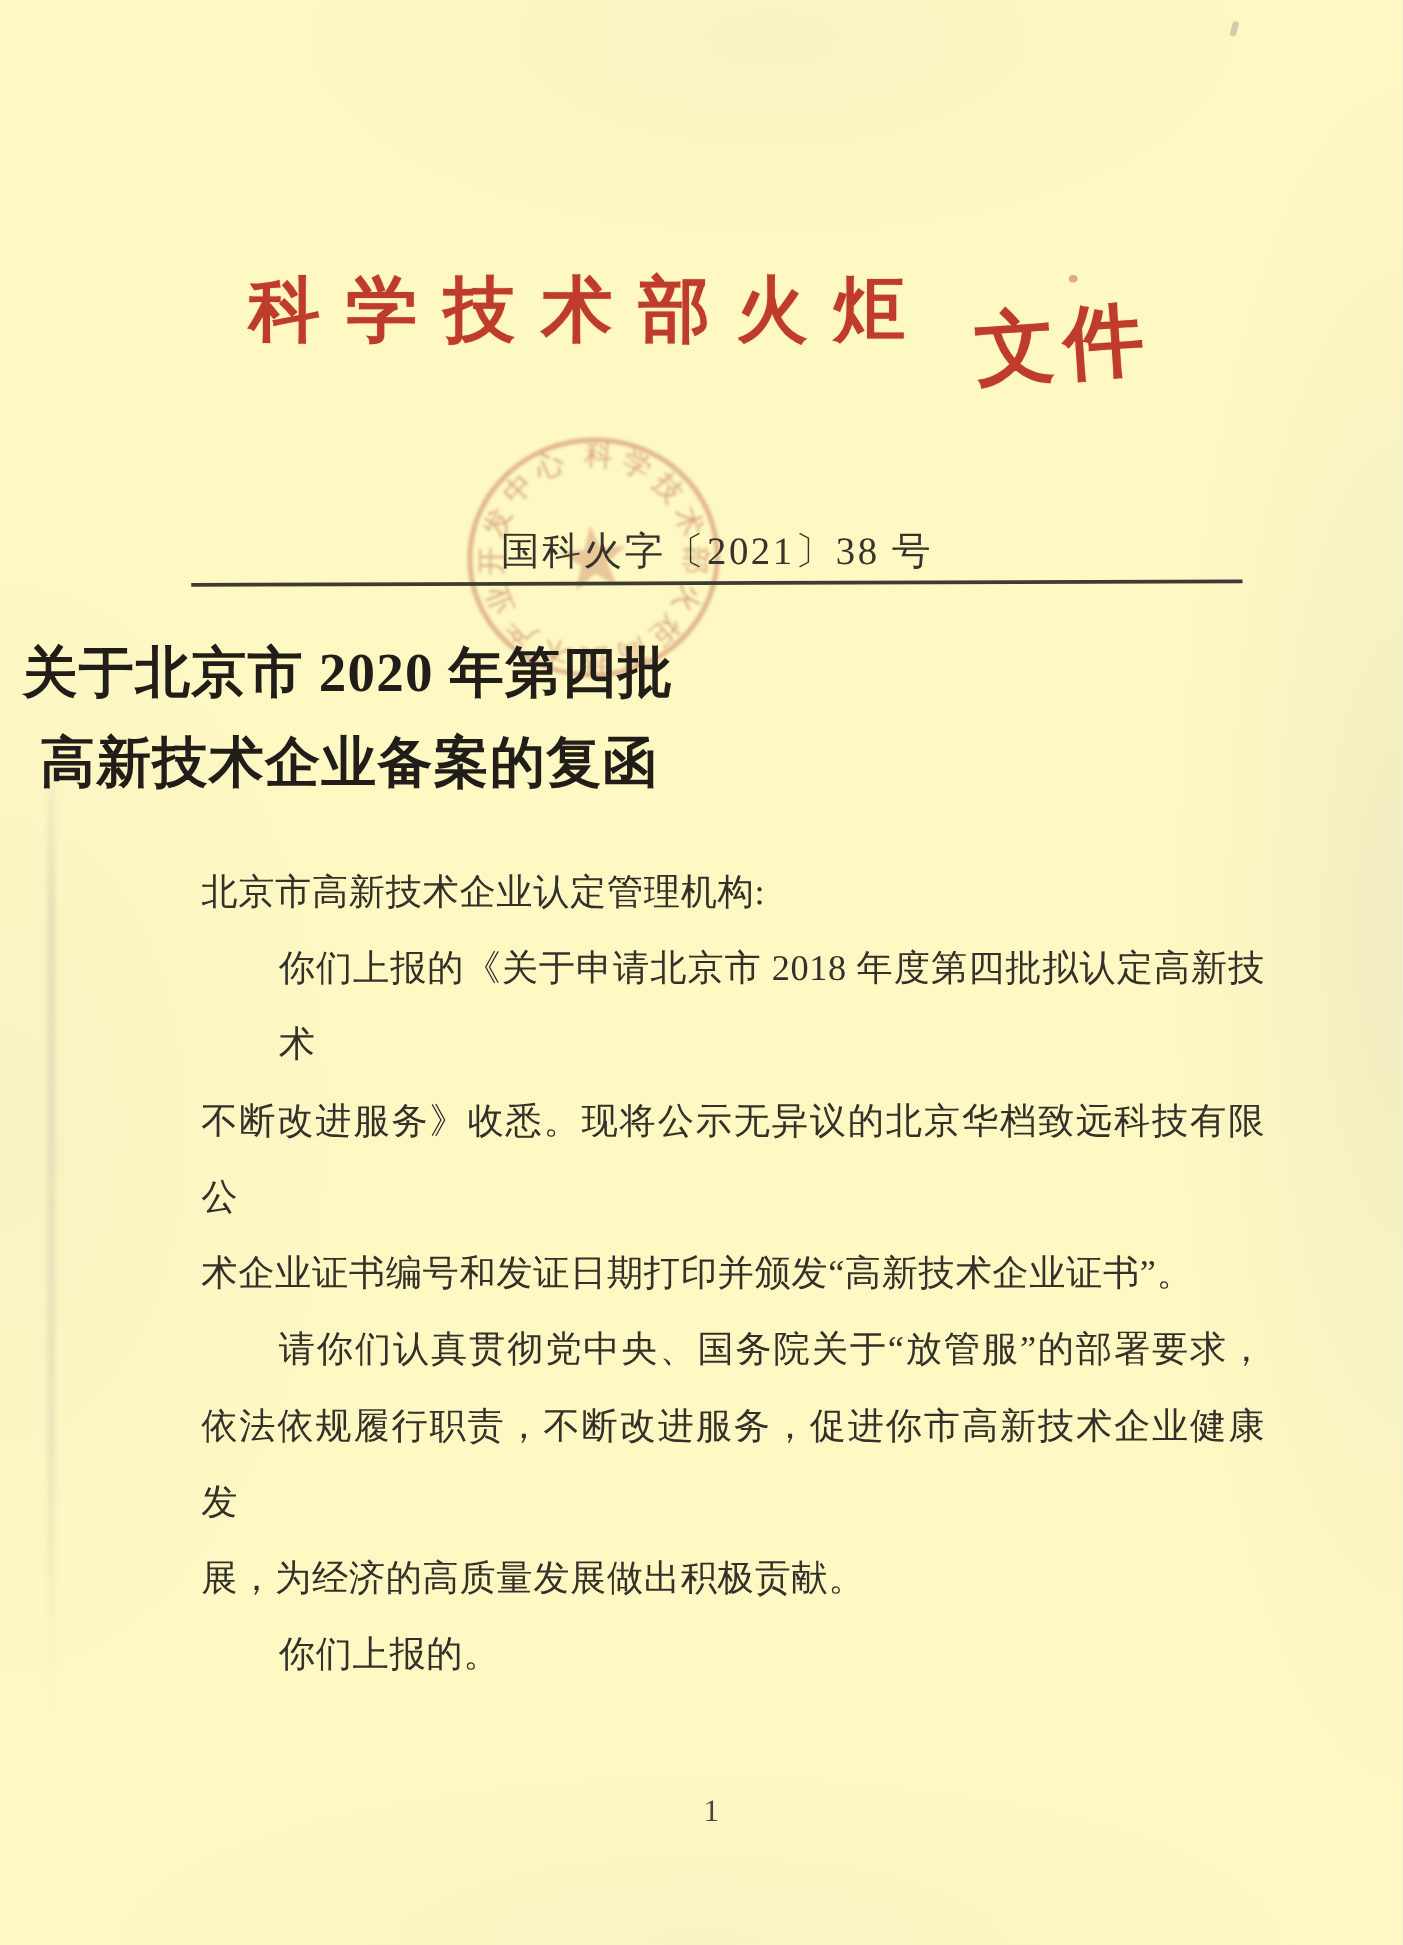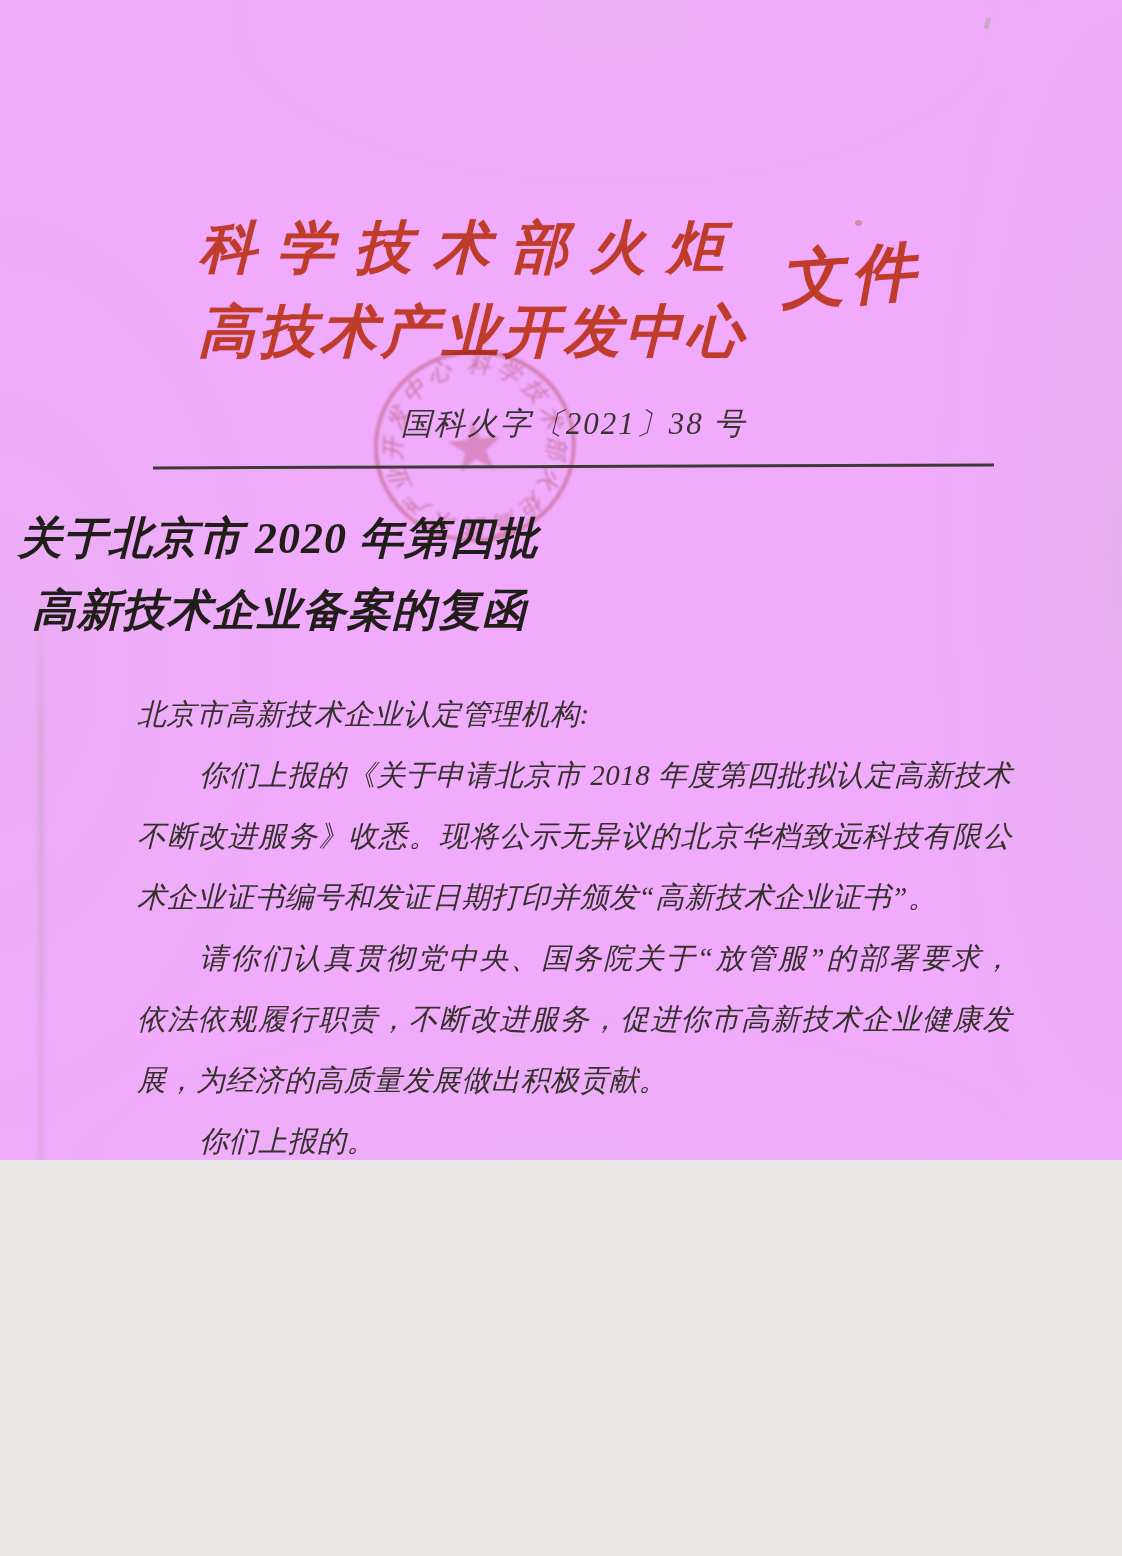--- a/index.html
+++ b/index.html
@@ -1,20 +1,19 @@
 <!DOCTYPE html>
 <html><head>
 <meta charset="utf-8">
 <style>
   html,body { margin:0; padding:0; background:#e9e8e6; }
   .page {
-    position:relative; width:1122px; height:1160px; margin:0 auto;
-    background:#f0abfc; overflow:hidden;
+    position:relative; width:1122px; height:1556px; margin:0 auto;
+    background:#fef9c3; overflow:hidden;
     font-family:"Liberation Serif","DejaVu Serif",serif;
-    font-style:italic;
   }
   .paper-shade {
     position:absolute; inset:0; pointer-events:none;
     background:
       radial-gradient(ellipse 620px 260px at 55% 2%, rgba(206,199,193,.13), transparent 70%),
       radial-gradient(ellipse 420px 700px at 0% 58%, rgba(198,193,188,.12), transparent 72%),
       radial-gradient(ellipse 260px 980px at 100% 48%, rgba(193,190,186,.20), transparent 75%),
       radial-gradient(ellipse 760px 220px at 50% 100%, rgba(203,198,193,.12), transparent 72%);
   }
   .crease-left {
@@ -30,55 +29,54 @@
   .lh { position:absolute; font-weight:bold; color:#bf3b2a; white-space:nowrap;
         text-shadow:0 0 1px rgba(191,59,42,.45); }
   .lh1 { left:199px; top:210px; font-size:57px; letter-spacing:21px; }
   .lh2 { left:198px; top:294px; font-size:57px; letter-spacing:4px; }
   .lh-suffix { left:780px; top:232px; font-size:64px; letter-spacing:7px; transform:rotate(-4deg); }
 
   .seal { position:absolute; left:362px; top:338px; width:226px; height:220px;
           z-index:1; filter:blur(1.1px); transform:rotate(-6deg);
           mix-blend-mode:multiply; opacity:.92; }
 
-  .doc-number { position:absolute; left:0; top:403px; width:1122px; padding-left:25px;
+  .doc-number { position:absolute; left:0; top:420px; width:1122px; padding-left:25px;
     box-sizing:border-box; text-align:center; font-size:31px; color:#39332d;
     letter-spacing:2px; z-index:3; white-space:nowrap; }
 
   .rule { position:absolute; left:153px; top:465px; width:841px; height:3px;
     background:#3e3a35; transform:rotate(-0.2deg); z-index:3; }
 
   .doc-title { position:absolute; left:0; width:1122px; padding-left:18px; box-sizing:border-box;
     text-align:left; font-size:44px; font-weight:bold; color:#211d19;
     letter-spacing:1px; z-index:3; white-space:nowrap; }
   .title-1 { top:509px; }
   .title-2 { top:581px;padding-left:32px; }
 
   .body-block { position:absolute; left:137px; top:684px; width:875px;
     font-size:29px; line-height:61px; color:#34302a; letter-spacing:.5px; z-index:2; }
-  .bl { min-height:61px; }
+  .bl { min-height:61px;margin-left:24px; }
   .nw { white-space:nowrap; }
   .j  { text-align:justify; text-align-last:justify; }
   .indent { padding-left:62px; box-sizing:border-box; }
 
   .page-num { position:absolute; left:0; top:1436px; width:1122px; padding-left:16px;
     box-sizing:border-box; text-align:center; font-size:25px; color:#4a453f; }
 </style>
 </head>
 <body>
 
 <div class="page">
 
   <div class="paper-shade"></div>
   <div class="crease-left"></div>
   <div class="speck1"></div>
   <div class="speck2"></div>
 
   <div class="lh lh1">科学技术部火炬</div>
-  <div class="lh lh2">高技术产业开发中心</div>
   <div class="lh lh-suffix">文件</div>
 
   <div class="seal">
     <svg width="226" height="220" viewBox="0 0 226 220">
       <defs>
         <path id="sealArc" d="M113,34 a74,74 0 1,1 -0.01,0"></path>
       </defs>
       <ellipse cx="113" cy="108" rx="99" ry="94" fill="none" stroke="#c4756a" stroke-width="4" opacity="0.52"></ellipse>
       <text font-size="23" fill="#bd6e63" opacity="0.62" letter-spacing="5.5" font-family="Liberation Serif, serif">
         <textPath href="#sealArc">科学技术部火炬高技术产业开发中心</textPath>

